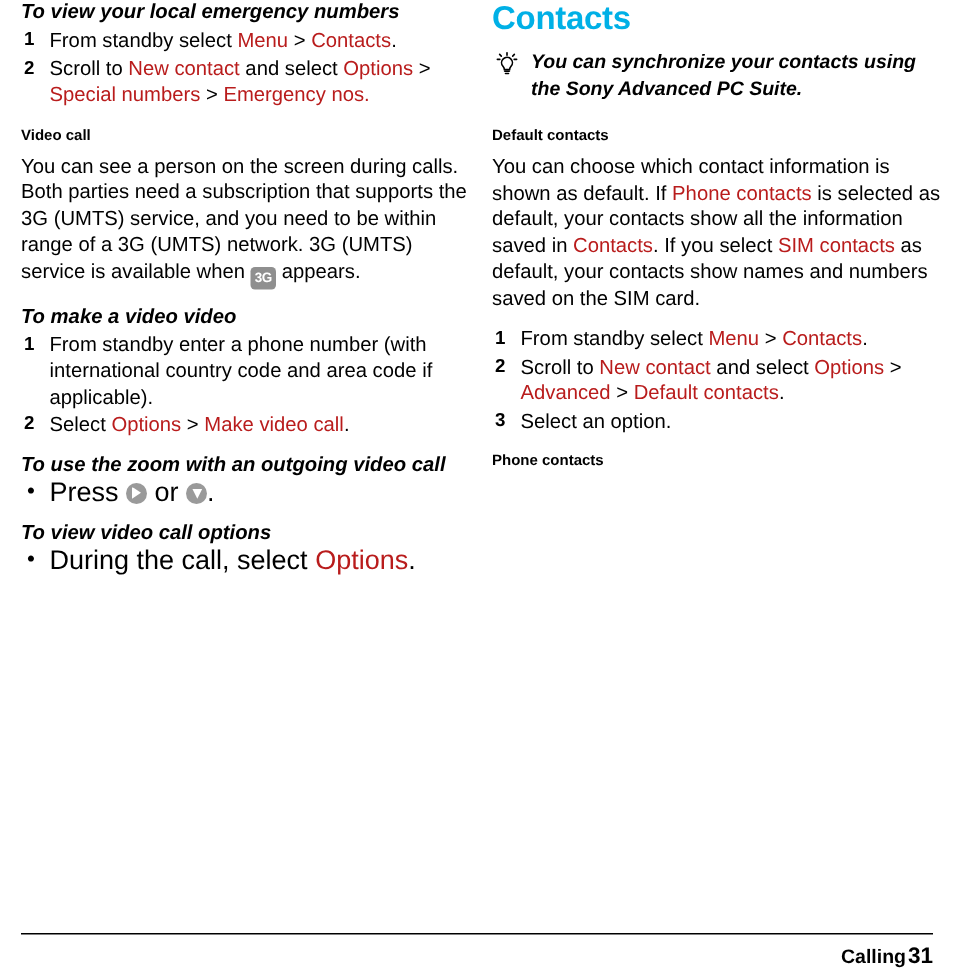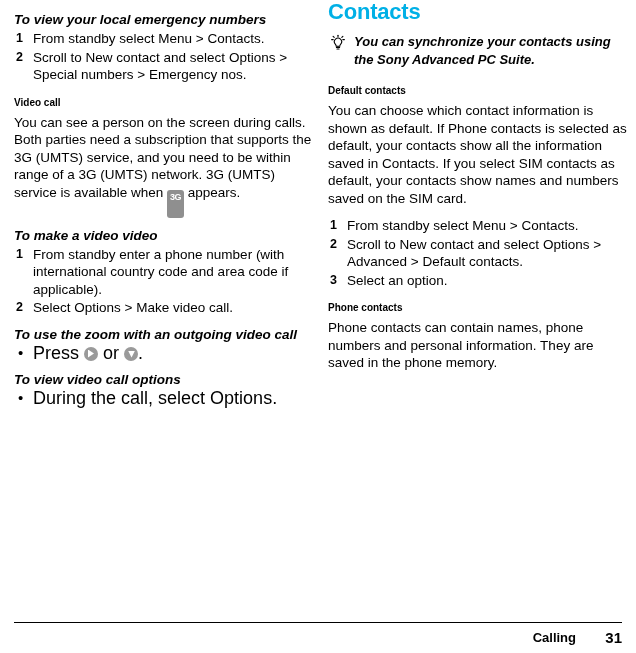--- a/index.html
+++ b/index.html
@@ -17,21 +17,21 @@
   }
   .page {
     position: absolute;
     left: 0; top: 0;
     width: 636px;
     height: 653px;
   }
   .col-left {
     position: absolute;
     left: 14px;
-    top: 12px;
+    top: 0px;
     width: 300px;
   }
   .col-right {
     position: absolute;
     left: 328px;
     top: 0px;
     width: 300px;
   }
   
   .h-bold-italic {
@@ -54,21 +54,21 @@
     color: #00b0e6;
     margin: 0 0 6px 0;
     letter-spacing: -0.2px;
   }
   p.body {
     font-size: 13.5px;
     line-height: 17.5px;
     margin: 0 0 10px 0;
   }
   .link {
-    color: #000000;
+    color: #b91c1c;
   }
   
   ol.steps {
     list-style: none;
     margin: 0 0 10px 0;
     padding: 0;
     counter-reset: stepcount;
   }
   ol.steps > li {
     position: relative;
@@ -103,21 +103,21 @@
     position: absolute;
     left: 4px;
     top: -1px;
     font-size: 15px;
     color: #000;
   }
   
   .icon-3g {
     display: inline-block;
     width: 17px;
-    height: 28px;
+    height: 15px;
     border-radius: 3px;
     background: #8f8f8f;
     color: #ffffff;
     font-size: 9px;
     font-weight: bold;
     line-height: 15px;
     text-align: center;
     vertical-align: -3px;
     font-style: normal;
     letter-spacing: -0.3px;
@@ -178,21 +178,21 @@
   .footer-rule {
     position: absolute;
     left: 14px;
     bottom: 30px;
     width: 608px;
     height: 1px;
     background: #000000;
   }
   .footer-section {
     position: absolute;
-    right: 60px;
+    right: 32px;
     bottom: 8px;
     font-size: 13px;
     font-weight: bold;
     margin-top: 29px;
   }
   .footer-page {
     position: absolute;
     right: 14px;
     bottom: 7px;
     font-size: 15px;
@@ -258,21 +258,20 @@
     <h3 class="h-sub">Default contacts</h3>
     <p class="body"><span>You can choose which contact information is shown as default. If </span><span class="link">Phone contacts</span><span> is selected as default, your contacts show all the information saved in </span><span class="link">Contacts</span><span>. If you select </span><span class="link">SIM contacts</span><span> as default, your contacts show names and numbers saved on the SIM card.</span></p>
 
     <ol class="steps">
         <li><span>From standby select </span><span class="link">Menu</span><span> &gt; </span><span class="link">Contacts</span><span>.</span></li>
         <li><span>Scroll to </span><span class="link">New contact</span><span> and select </span><span class="link">Options</span><span> &gt; </span><span class="link">Advanced</span><span> &gt; </span><span class="link">Default contacts</span><span>.</span></li>
         <li><span>Select an option.</span></li>
       </ol>
 
     <h3 class="h-sub">Phone contacts</h3>
-    <p class="body"><span>Phone contacts can contain names, phone numbers and personal information. They are saved in the phone memory.</span></p>
 
   </div>
 
   <div class="footer">
     <div class="footer-rule"></div>
     <div class="footer-section">Calling</div>
     <div class="footer-page">31</div>
   </div>
 
 </div>

